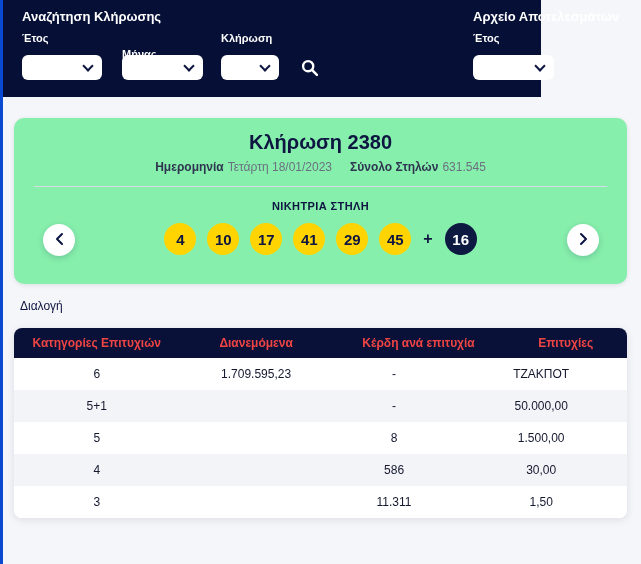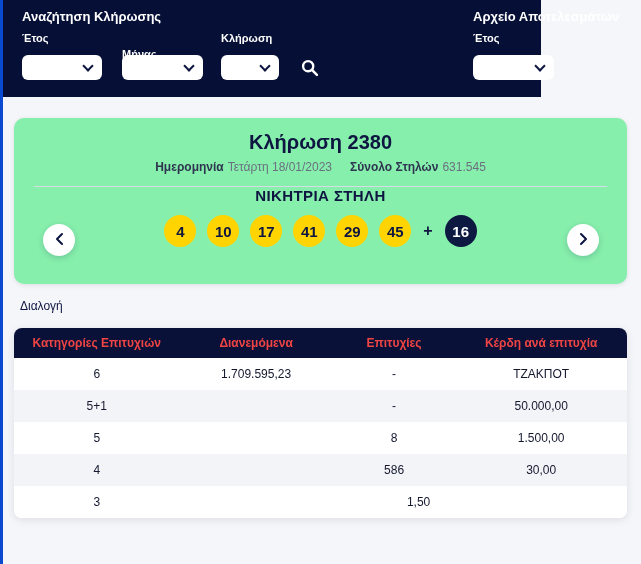--- a/index.html
+++ b/index.html
@@ -31,21 +31,21 @@
 
   .search-btn{position:absolute;left:298px;top:57px;width:24px;height:24px;background:none;border:none;padding:0;cursor:pointer;}
 
   
   .card{position:absolute;left:14px;top:118px;width:613px;height:166px;background:#86efac;
     border-radius:10px;box-shadow:0 1px 5px rgba(13,21,64,.10);}
   .card-title{text-align:center;padding-top:13px;font-size:20px;font-weight:700;color:#0d1540;}
   .card-meta{display:flex;justify-content:center;gap:18px;margin-top:6px;font-size:12px;color:#6b7080;}
   .card-meta .meta-label{color:#2e3550;font-weight:700;margin-right:4px;}
   .card-divider{margin:12px 20px 0;border-top:1px solid #d7dbe6;height:0;}
-  .win-title{text-align:center;margin-top:0;font-size:15px;font-weight:700;color:#0d1540;letter-spacing:.4px;}
+  .win-title{text-align:center;margin-top:13px;font-size:11px;font-weight:700;color:#0d1540;letter-spacing:.4px;}
   .balls{display:flex;justify-content:center;align-items:center;gap:11px;margin-top:11px;}
   .ball{width:32px;height:32px;border-radius:50%;background:#ffd400;color:#0d1540;
     font-weight:700;font-size:15px;display:flex;align-items:center;justify-content:center;}
   .ball.bonus{background:#0d1940;color:#ffffff;}
   .plus{font-size:16px;font-weight:700;color:#0d1540;margin:0 1px;}
   .nav-btn{position:absolute;top:106px;width:32px;height:32px;border-radius:50%;background:#ffffff;border:none;
     box-shadow:0 2px 6px rgba(13,21,64,.18);cursor:pointer;display:flex;align-items:center;justify-content:center;padding:0;}
   .nav-prev{left:29px;} .nav-next{left:553px;}
 
   
@@ -144,22 +144,22 @@
     </span>
   </button>
 </div>
 
 <div class="section-label">Διαλογή</div>
 
 <div class="tbl">
   <div class="tbl-head">
     <div class="cell c1">Κατηγορίες Επιτυχιών</div>
     <div class="cell c2">Διανεμόμενα</div>
+    <div class="cell c4">Κέρδη ανά επιτυχία</div>
     <div class="cell c3">Επιτυχίες</div>
-    <div class="cell c4">Κέρδη ανά επιτυχία</div>
   </div>
   <div class="tbl-body">
     <div class="tbl-row">
       <div class="cell c1">6</div>
       <div class="cell c2">1.709.595,23</div>
       <div class="cell c3">-</div>
       <div class="cell c4">ΤΖΑΚΠΟΤ</div>
     </div>
     <div class="tbl-row">
       <div class="cell c1">5+1</div>
@@ -175,16 +175,17 @@
     </div>
     <div class="tbl-row">
       <div class="cell c1">4</div>
       <div class="cell c2"></div>
       <div class="cell c3">586</div>
       <div class="cell c4">30,00</div>
     </div>
     <div class="tbl-row">
       <div class="cell c1">3</div>
       <div class="cell c2"></div>
+      <div class="cell c3">11.311</div>
       <div class="cell c4">1,50</div>
     </div>
   </div>
 </div>
 
 </body></html>

